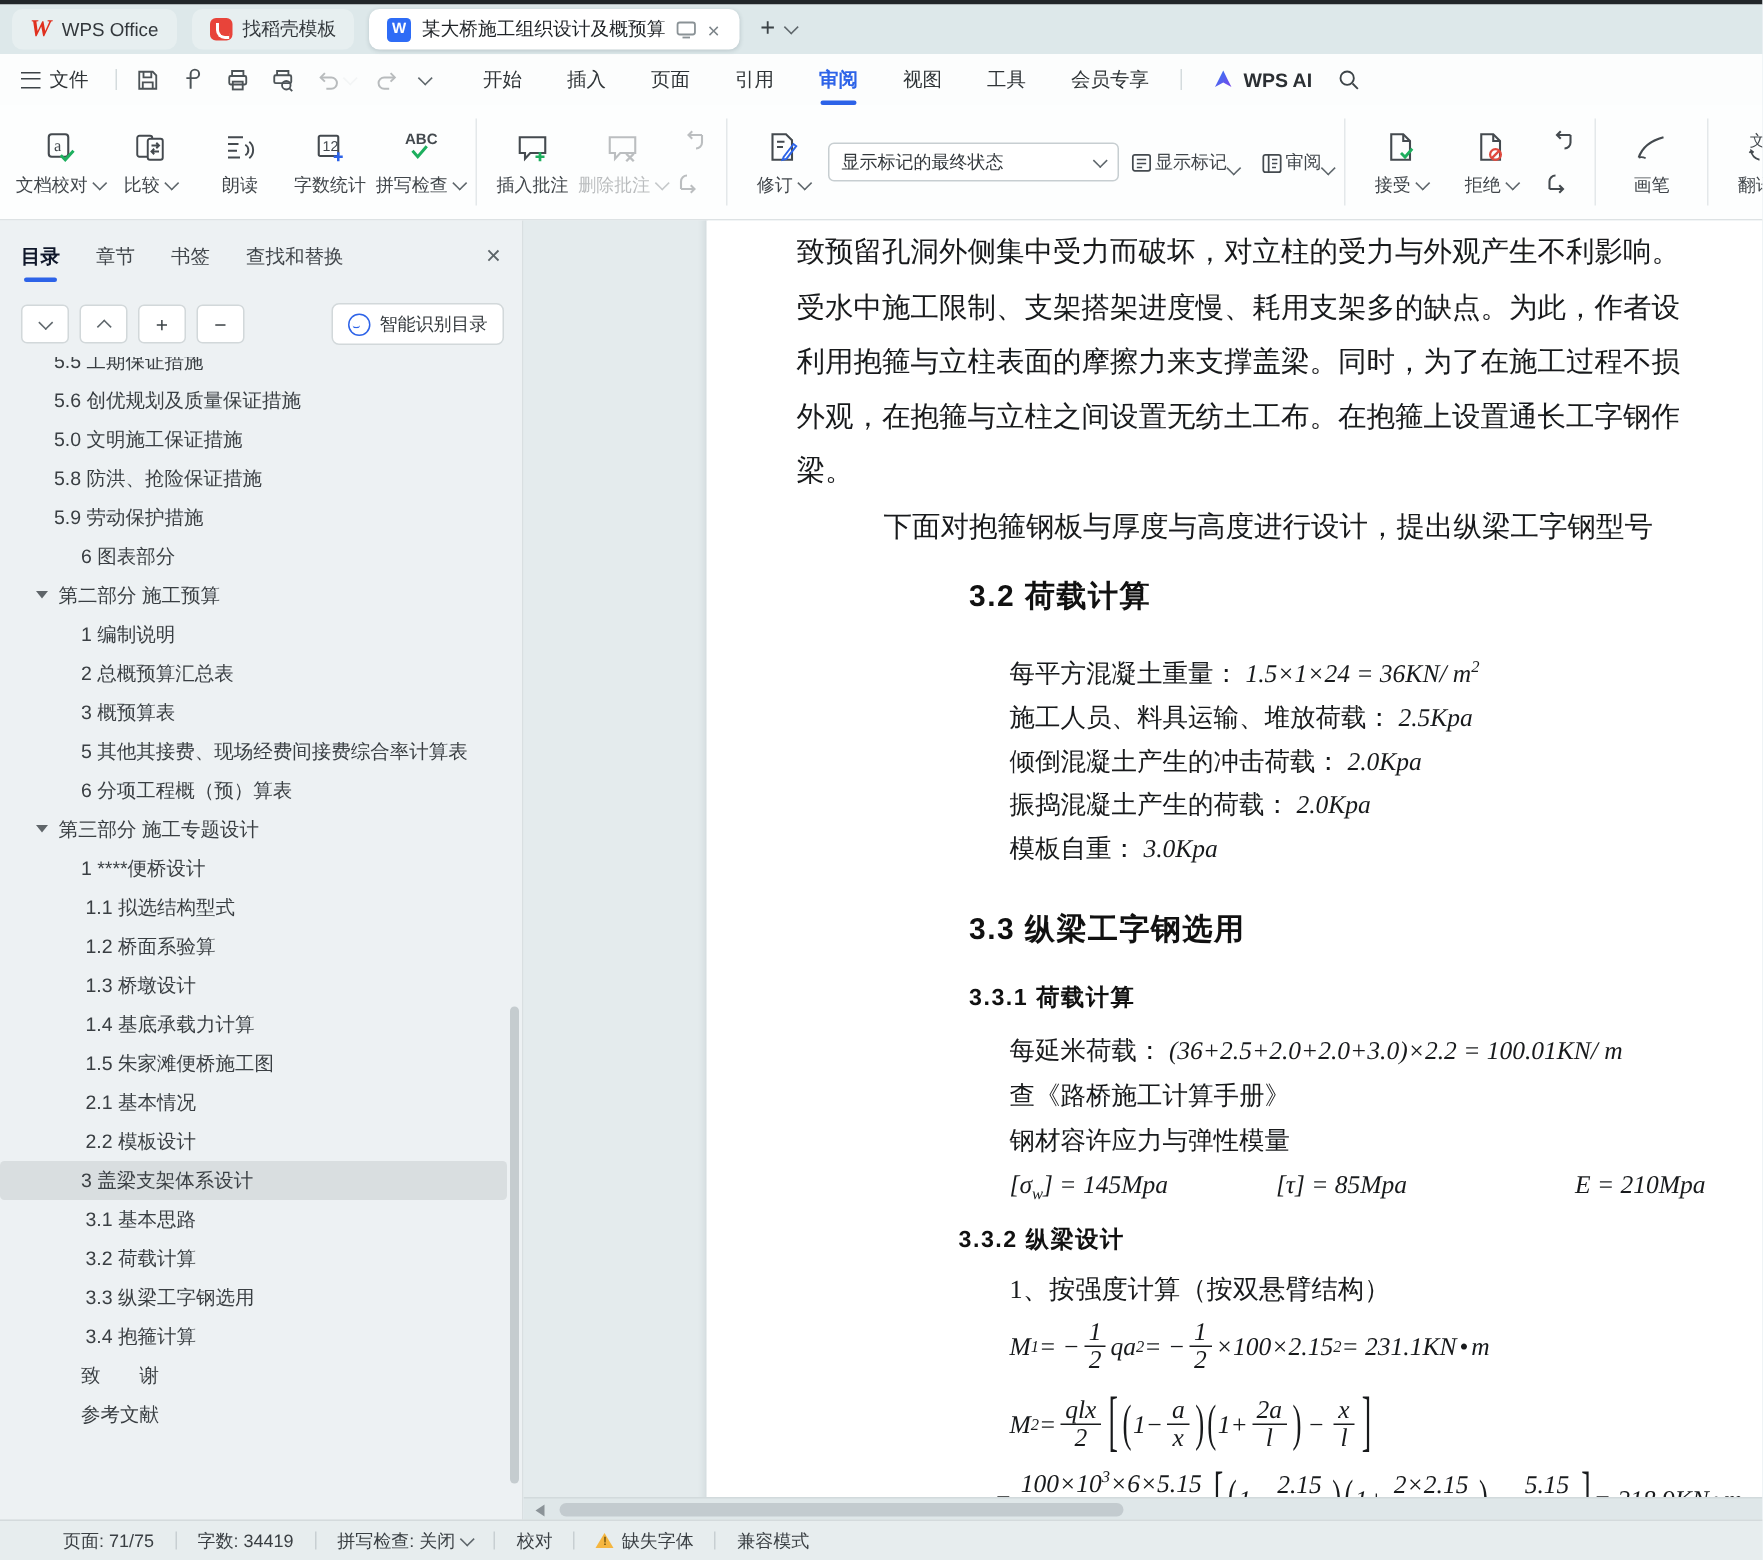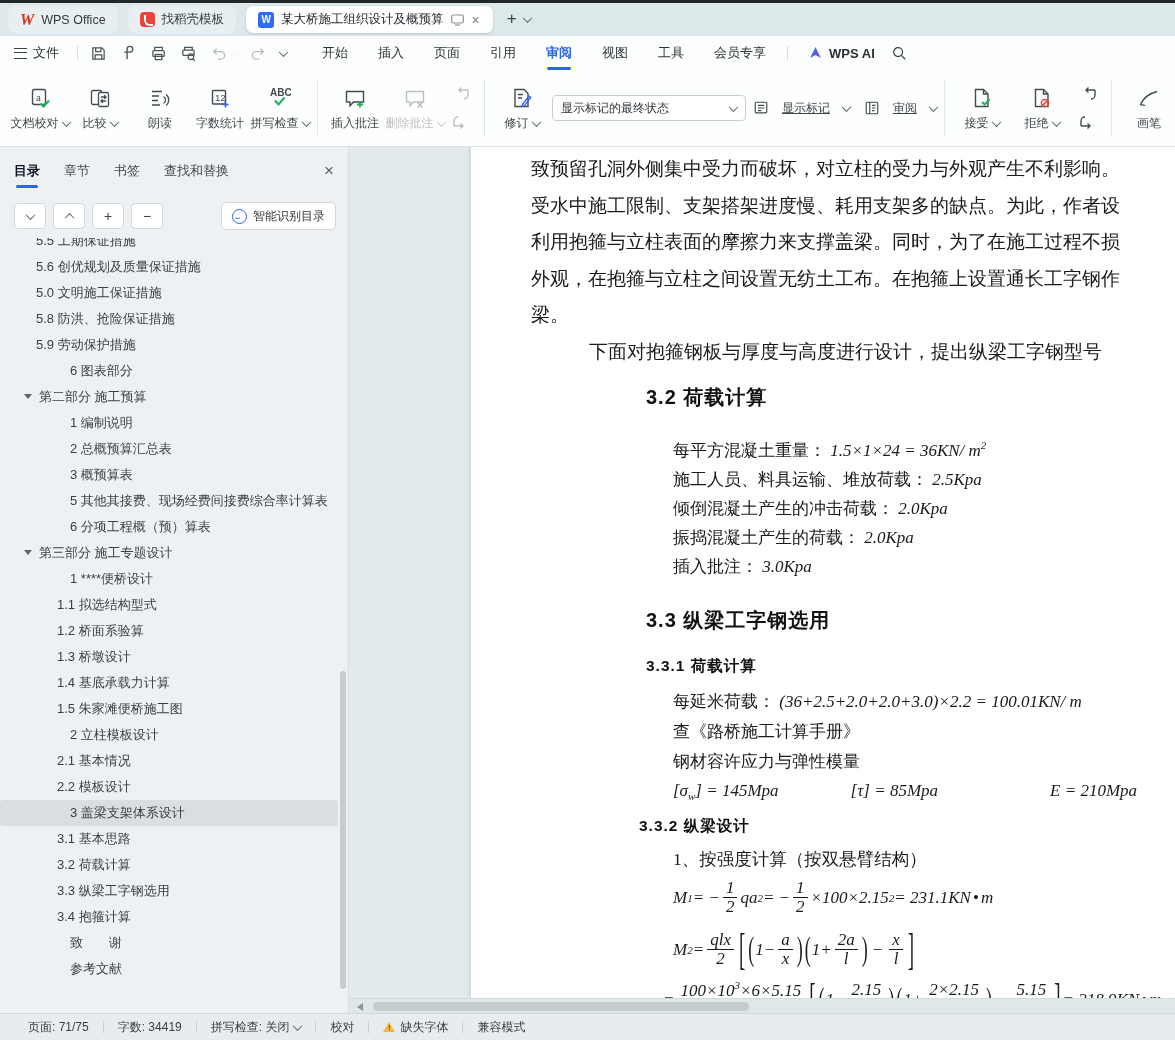--- a/index.html
+++ b/index.html
@@ -53,21 +53,21 @@
   .rbtn .ric{height:28px;display:flex;align-items:center;color:#444a4f;}
   .rbtn .rlb{font-size:12px;color:#41464b;display:flex;align-items:center;gap:4px;margin-top:3px;}
   .rbtn.dis{opacity:.35;}
   .rstack{display:inline-flex;flex-direction:column;gap:8px;margin:0 3px;vertical-align:middle;}
   .sq{width:26px;height:20px;display:flex;align-items:center;justify-content:center;color:#444a4f;}
   .sq.dis{opacity:.35;}
   .g3col{display:inline-flex;flex-direction:row;gap:7px;vertical-align:middle;}
   .selbox{display:flex;align-items:center;justify-content:space-between;width:176px;height:24px;
           border:1px solid #c7ced1;border-radius:4px;padding:0 8px;font-size:12px;color:#33383c;background:#fff;}
   .smallrow{display:flex;align-items:center;gap:14px;font-size:12px;color:#41464b;}
-  .smallitem{display:flex;align-items:center;gap:13px;text-decoration:underline;}
+  .smallitem{display:flex;align-items:flex-end;gap:1px;}
   .convrow{display:flex;align-items:center;gap:4px;font-size:12px;color:#41464b;}
   
   .main{position:absolute;top:147px;left:0;right:0;bottom:26px;display:flex;}
   .sidebar{width:348px;flex:0 0 348px;background:#edf1f3;border-right:1px solid #d9dfe1;
            position:relative;overflow:hidden;}
   .sbhead{display:flex;align-items:center;padding:14px 14px 0 14px;font-size:13px;color:#41464b;}
   .sbtab{margin-right:24px;padding-bottom:8px;position:relative;}
   .sbtab.active{color:#0f172a;font-weight:bold;}
   .sbtab.active:after{content:"";position:absolute;left:2px;right:2px;bottom:0;height:3px;
        border-radius:2px;background:#2d63e8;}
@@ -81,21 +81,21 @@
   .smartico{width:13px;height:13px;border:1.5px solid #2d63e8;border-radius:50%;position:relative;}
   .smartico:after{content:"";position:absolute;left:2px;top:5px;width:5px;height:3px;
         border-bottom:1.5px solid #2d63e8;border-radius:0 0 4px 4px;}
   .toc{position:relative;overflow:hidden;height:786px;font-size:13px;color:#3a3f43;}
   .trow{height:26px;line-height:26px;white-space:nowrap;position:relative;border-radius:3px;
         margin:0 10px 0 0;}
   .trow .caret{display:inline-block;width:0;height:0;border-left:4.5px solid transparent;
         border-right:4.5px solid transparent;border-top:5.5px solid #5f6569;margin-right:7px;
         vertical-align:2px;}
   .trow.part{padding-left:24px;}
-  .trow.lv2{padding-left:70px;}
+  .trow.lv2{padding-left:54px;}
   .trow.lv2b{padding-left:57px;}
   .trow.lv3{padding-left:36px;}
   .trow.selected{background:#d9dee0;}
   .trow.clipped{margin-top:-10px;}
   .vscroll{position:absolute;right:2px;top:524px;width:6px;height:318px;border-radius:3px;background:#c5cccf;}
   
   .canvas{flex:1;position:relative;overflow:hidden;background:#e4ebed;}
   .page{position:absolute;left:122px;top:-62px;width:930px;height:1540px;background:#ffffff;
         box-shadow:0 0 6px rgba(70,90,100,.25);
         font-family:"Liberation Serif","DejaVu Serif",serif;color:#181a1c;}
@@ -130,21 +130,21 @@
   .tp{display:inline-block;transform:scaleY(1.9);font-size:18px;font-style:normal;margin:0 1px;
       font-weight:300;}
   .hscroll{position:absolute;left:0;right:0;bottom:0;height:15px;background:#dfe7e9;
            border-top:1px solid #d2dadc;}
   .harrow{position:absolute;left:8px;top:4px;width:0;height:0;border-top:4px solid transparent;
            border-bottom:4px solid transparent;border-right:6px solid #8b9398;}
   .hthumb{position:absolute;left:24px;top:3px;width:376px;height:9px;border-radius:5px;background:#c3cbcf;}
   
   .statusbar{position:absolute;left:0;right:0;bottom:0;height:26px;background:#e7edee;
        border-top:1px solid #d4dadc;display:flex;align-items:center;font-size:12px;color:#3a3f43;
-       padding-left:14px;}
+       padding-left:28px;}
   .sitem{display:flex;align-items:center;gap:5px;padding:0 14px;}
   .sdiv{width:1px;height:12px;background:#c8cfd2;}
   .warn{width:0;height:0;border-left:6px solid transparent;border-right:6px solid transparent;
         border-bottom:10px solid #f5b63f;position:relative;display:inline-block;}
   .warn:after{content:"!";position:absolute;left:-1.5px;top:1px;font-size:8px;color:#7a5a10;font-weight:bold;}
   svg{overflow:visible;}
 </style>
 </head>
 <body>
 
@@ -541,21 +541,20 @@
           <div class="trow lv2"><span class="lbl">3 概预算表</span></div>
           <div class="trow lv2"><span class="lbl">5 其他其接费、现场经费间接费综合率计算表</span></div>
           <div class="trow lv2"><span class="lbl">6 分项工程概（预）算表</span></div>
           <div class="trow part"><span class="caret"></span><span class="lbl">第三部分 施工专题设计</span></div>
           <div class="trow lv2"><span class="lbl">1 ****便桥设计</span></div>
           <div class="trow lv2b"><span class="lbl">1.1 拟选结构型式</span></div>
           <div class="trow lv2b"><span class="lbl">1.2 桥面系验算</span></div>
           <div class="trow lv2b"><span class="lbl">1.3 桥墩设计</span></div>
           <div class="trow lv2b"><span class="lbl">1.4 基底承载力计算</span></div>
           <div class="trow lv2b"><span class="lbl">1.5 朱家滩便桥施工图</span></div>
-          <div class="trow lv2"><span class="lbl">2 立柱模板设计</span></div>
           <div class="trow lv2b"><span class="lbl">2.1 基本情况</span></div>
           <div class="trow lv2b"><span class="lbl">2.2 模板设计</span></div>
           <div class="trow lv2 selected"><span class="lbl">3 盖梁支架体系设计</span></div>
           <div class="trow lv2b"><span class="lbl">3.1 基本思路</span></div>
           <div class="trow lv2b"><span class="lbl">3.2 荷载计算</span></div>
           <div class="trow lv2b"><span class="lbl">3.3 纵梁工字钢选用</span></div>
           <div class="trow lv2b"><span class="lbl">3.4 抱箍计算</span></div>
           <div class="trow lv2"><span class="lbl">致　　谢</span></div>
           <div class="trow lv2"><span class="lbl">参考文献</span></div>
         </div>
@@ -571,21 +570,21 @@
           <div class="pline">外观，在抱箍与立柱之间设置无纺土工布。在抱箍上设置通长工字钢作</div>
           <div class="pline">梁。</div>
           <div class="pline indent1">下面对抱箍钢板与厚度与高度进行设计，提出纵梁工字钢型号</div>
 
           <div class="hbig">3.2 荷载计算</div>
           <div class="loads">
             <div class="lline"><span>每平方混凝土重量： </span><span class="mi2">1.5×1×24 = 36KN/ m</span><sup class="mi2">2</sup></div>
             <div class="lline"><span>施工人员、料具运输、堆放荷载： </span><span class="mi2">2.5Kpa</span></div>
             <div class="lline"><span>倾倒混凝土产生的冲击荷载： </span><span class="mi2">2.0Kpa</span></div>
             <div class="lline"><span>振捣混凝土产生的荷载： </span><span class="mi2">2.0Kpa</span></div>
-            <div class="lline"><span>插入批注： </span><span class="mi2">3.0Kpa</span></div>
+            <div class="lline"><span>模板自重： </span><span class="mi2">3.0Kpa</span></div>
           </div>
 
           <div class="hbig" style="margin-top:26px;">3.3 纵梁工字钢选用</div>
           <div class="hmid">3.3.1 荷载计算</div>
           <div class="b331">
             <div class="lline"><span>每延米荷载： </span><span class="mi2">(36+2.5+2.0+2.0+3.0)×2.2 = 100.01KN/ m</span></div>
             <div class="lline">查《路桥施工计算手册》</div>
             <div class="lline">钢材容许应力与弹性模量</div>
             <div class="sigrow">
               <span><span>[σ</span><sub>w</sub><span>] = 145Mpa</span></span>

